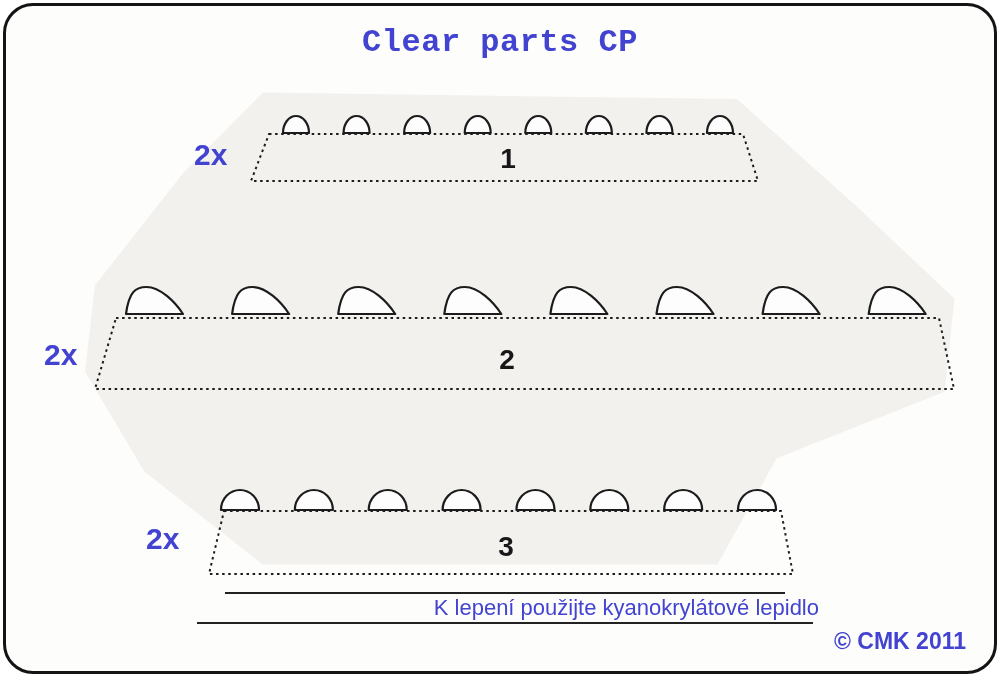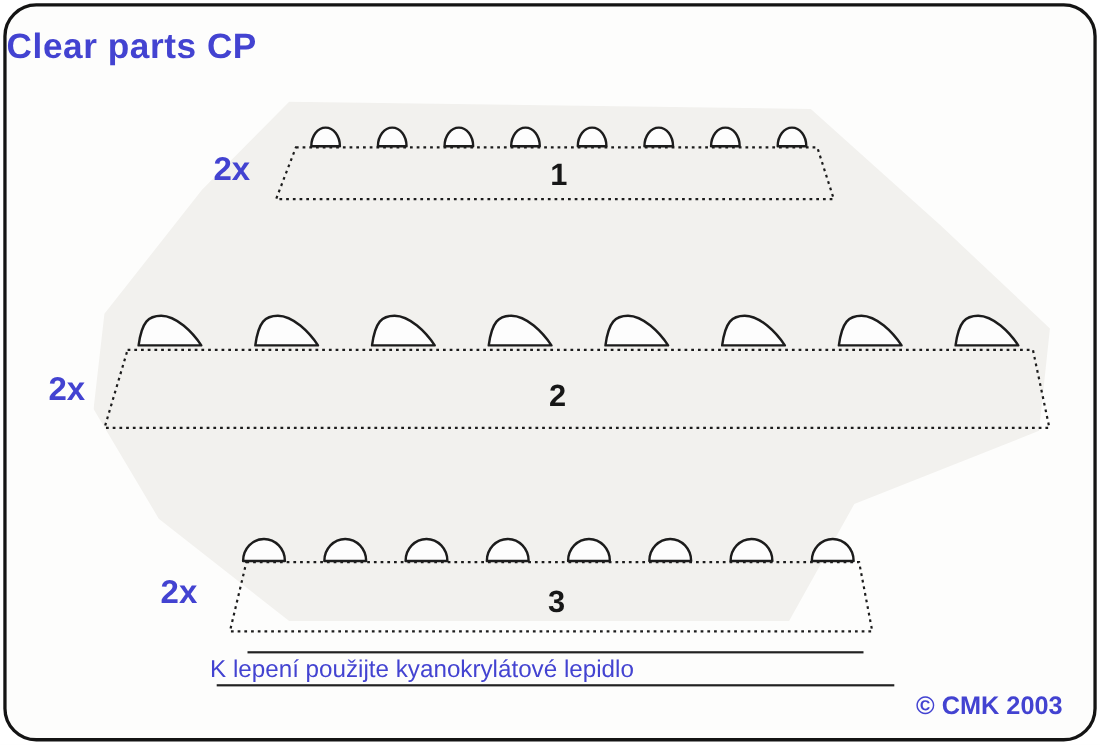--- a/index.html
+++ b/index.html
@@ -18,43 +18,45 @@
     border:3px solid #141414;
     border-radius:30px;
   }
   .shading{
     position:absolute;inset:0;
     background:#f2f1ee;
     clip-path:polygon(26% 13%,74% 14%,86% 30%,96% 44%,95% 58%,78% 68%,72% 84%,26% 84%,14% 70%,8% 55%,9% 42%,18% 25%);
   }
   .title{
     position:absolute;top:18px;left:0;width:100%;
+    text-align:center;
     font-size:32px;font-weight:bold;color:var(--accent);
     letter-spacing:0.5px;
+    font-family:Liberation Mono, monospace;
   }
   .qty{
     position:absolute;
     font-size:30px;font-weight:bold;color:var(--accent);text-align:center;
   }
   .qty1{left:188px;top:132px;}
   .qty2{left:38px;top:332px;}
   .qty3{left:140px;top:516px;}
   .part-svg{position:absolute;overflow:visible;}
   #psvg0{left:240px;top:98px;}
   #psvg1{left:85px;top:270px;}
   #psvg2{left:195px;top:472px;}
   .trap{fill:none;stroke:var(--ink);stroke-width:2;stroke-dasharray:2.5 3.6;}
   .bump{fill:#fdfdfd;stroke:var(--ink);stroke-width:2.2;stroke-linejoin:round;}
   .part-num{
     font-family:"Liberation Sans", sans-serif;
     font-weight:bold;font-size:28px;fill:#171717;
   }
   .footer{
     position:absolute;left:185px;top:585px;width:628px;
-    text-align:left;color:var(--accent);
+    text-align:right;color:var(--accent);
   }
   .footer .note{font-size:22px;line-height:26px;}
   .rule{height:0;border-top:2px solid #222;margin:1px auto;}
   .rule-top{width:560px;}
   .rule-mid{width:616px;}
   .copyright{
     position:absolute;right:28px;top:622px;
     font-size:23px;font-weight:bold;color:var(--accent);
   }
 </style>
@@ -124,15 +126,15 @@
       <path d="M 537.02 32 A 19 20 0 0 1 575.02 32 Z" class="bump"></path>
     <text class="part-num" x="305" y="78" text-anchor="middle">3</text>
   </svg>
 
   <div class="footer">
     <div class="rule rule-top"></div>
     <div class="note">K lepení použijte kyanokrylátové lepidlo</div>
     <div class="rule rule-mid"></div>
   </div>
 
-  <div class="copyright">© CMK 2003</div>
+  <div class="copyright">© CMK 2011</div>
 
 </div>
 
 </body></html>

